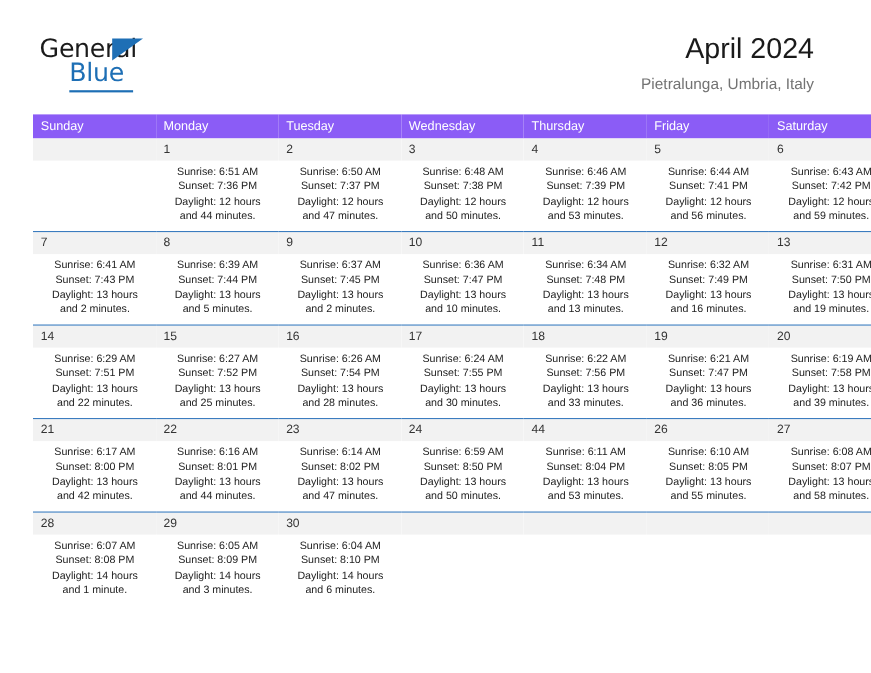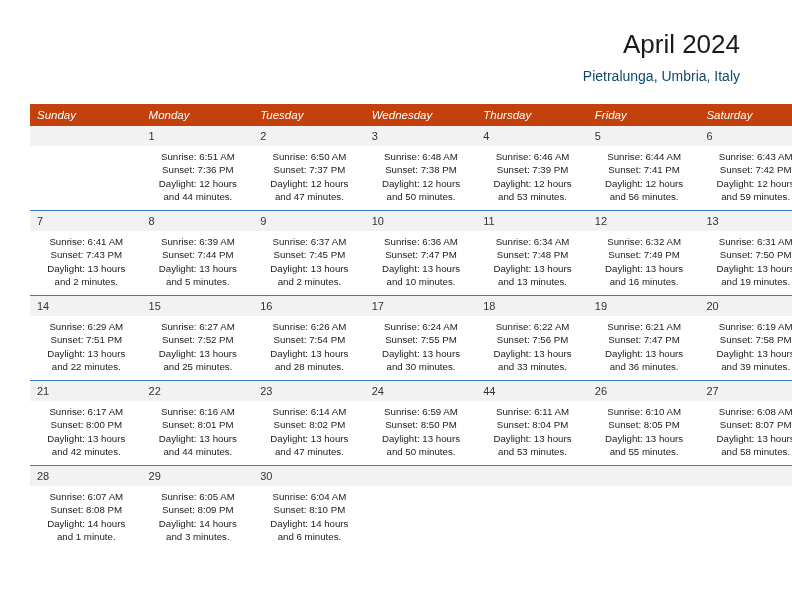--- a/index.html
+++ b/index.html
@@ -85,48 +85,47 @@
   .cal-title {
     font-size: 26px;
     font-weight: 400;
     color: #1a1a1a;
     line-height: 32px;
     white-space: nowrap;
   }
   .cal-subtitle {
     font-size: 14px;
     font-weight: 400;
-    color: #0c4a6e;
+    color: #737373;
     line-height: 22px;
     margin-top: 5px;
     white-space: nowrap;
     padding-left: 29px;
   }
 
   
   .calendar {
     position: absolute;
     left: 30px;
     top: 104px;
     width: 732px;
     border-collapse: collapse;
     table-layout: fixed;
   }
 
   .calendar th {
-    background: #c2410c;
+    background: #8b5cf6;
     color: #ffffff;
     font-size: 11.5px;
     font-weight: 400;
     text-align: left;
     padding: 5px 0 5px 7px;
     height: 11px;
     border: none;
     width: 104.57px;
-    font-style: italic;
   }
 
   .calendar td {
     vertical-align: top;
     padding: 0;
     border: none;
     border-top: 1px solid #3b7cbf;
     height: 84px;
     background: #ffffff;
   }
@@ -159,20 +158,26 @@
 
   td.blank .cell-lines div { visibility: hidden; }
 </style>
 </head>
 <body>
 
 <div class="page">
 
   <div class="header">
 
+    <div class="logo">
+      <span class="logo-general">General</span>
+      <span class="logo-triangle"></span>
+      <span class="logo-blue">Blue</span>
+      <span class="logo-underline"></span>
+    </div>
 
     <div class="title-block">
       <div class="cal-title">April 2024</div>
       <div class="cal-subtitle">Pietralunga, Umbria, Italy</div>
     </div>
 
   </div>
 
   <table class="calendar">
     <thead>

